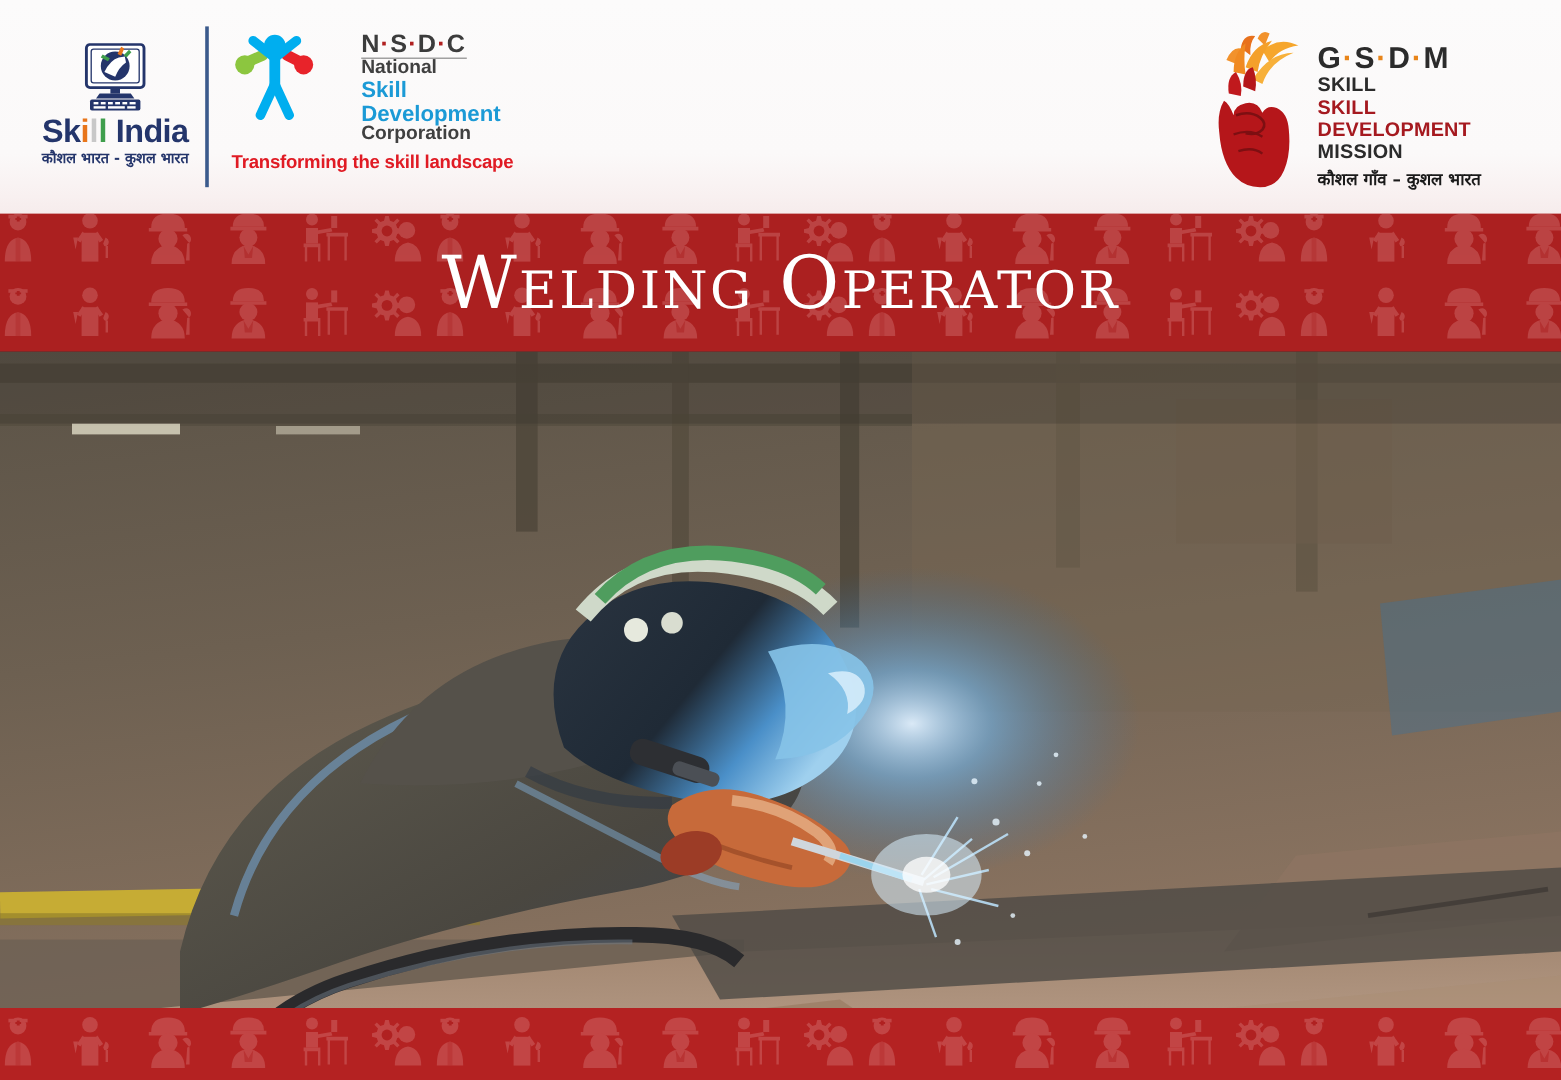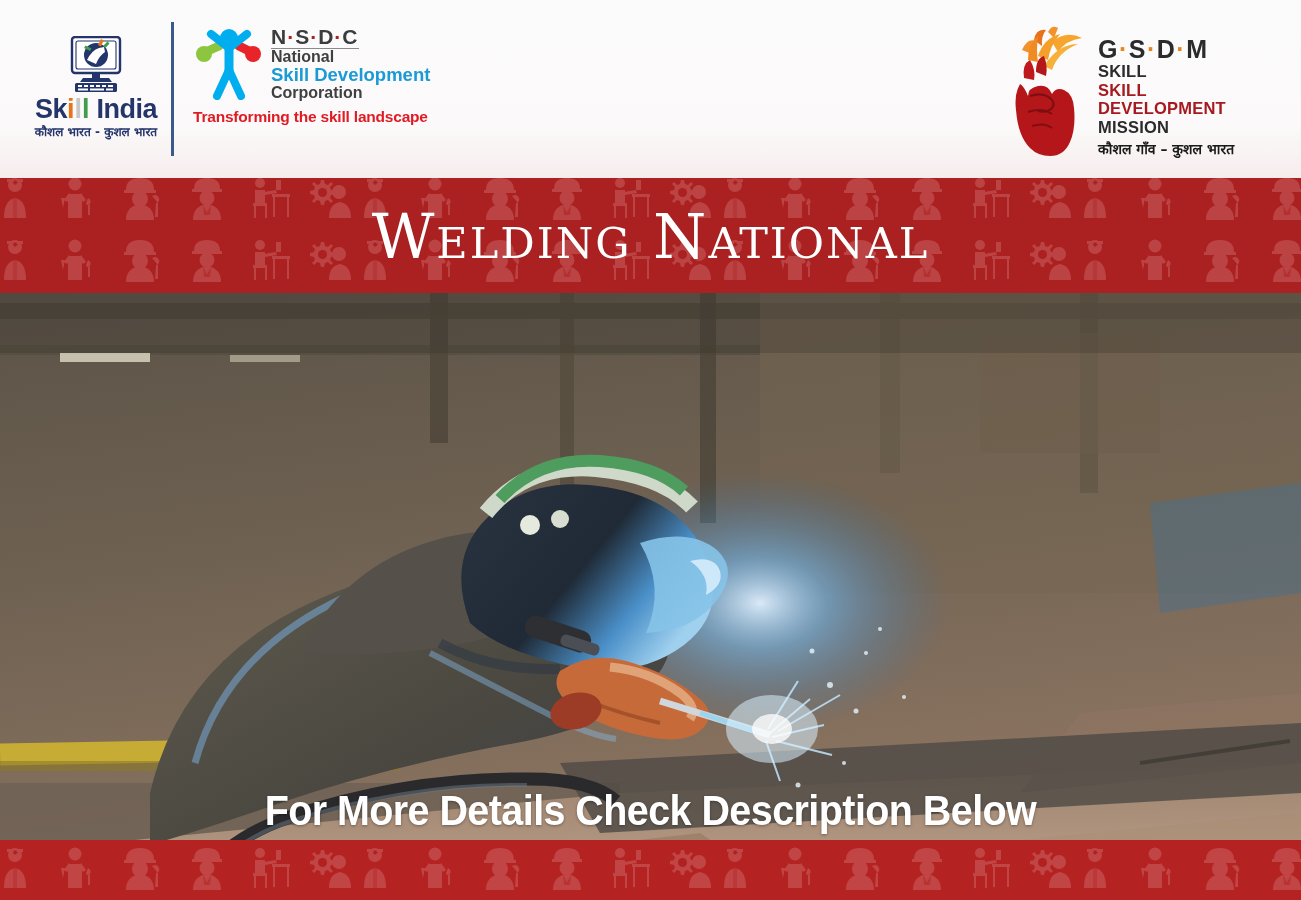--- a/index.html
+++ b/index.html
@@ -42,21 +42,21 @@
   .divider {
     position:absolute; left:171px; top:22px;
     width:3px; height:134px; background:#3b5a8c;
   }
 
   
   .nsdc {
     position:absolute; left:193px; top:24px;
     width:250px; height:125px;
   }
-  .nsdc-top { display:flex; align-items:flex-start; }
+  .nsdc-top { display:flex; align-items:flex-start;gap:30px; }
   .nsdc-people { width:72px; height:76px; flex:none; }
   .nsdc-words { margin-left:6px; padding-top:2px; }
   .nsdc-abbr {
     font-size:21px; font-weight:bold; color:#3c3c3c; letter-spacing:1px;
     line-height:1; border-bottom:1.5px solid #8a8a8a; display:inline-block; padding-bottom:1px;
   }
   .nsdc-abbr .dot { color:#b02020; }
   .nsdc-l1,.nsdc-l3 { font-size:16px; font-weight:bold; color:#404040; line-height:1.03; }
   .nsdc-l2 { font-size:18.5px; font-weight:bold; color:#1b9ad6; line-height:1.03; }
   .nsdc-tag {
@@ -298,21 +298,21 @@
         <use href="#wrow" y="-2"></use>
           <use href="#wrow" x="360" y="-2"></use>
           <use href="#wrow" x="720" y="-2"></use>
           <use href="#wrow" x="1080" y="-2"></use>
         <use href="#wrow" y="60"></use>
           <use href="#wrow" x="360" y="60"></use>
           <use href="#wrow" x="720" y="60"></use>
           <use href="#wrow" x="1080" y="60"></use>
       </g>
     </svg>
-    <div class="title-text">Welding National</div>
+    <div class="title-text">Welding Operator</div>
   </div>
 
   <div class="photo">
     <svg viewBox="0 0 1301 551" preserveAspectRatio="none">
       <defs>
         <linearGradient id="bgshop" x1="0" y1="0" x2="0.3" y2="1">
           <stop offset="0%" stop-color="#5b5347"></stop>
           <stop offset="45%" stop-color="#6d6051"></stop>
           <stop offset="100%" stop-color="#8a7360"></stop>
         </linearGradient>
@@ -425,23 +425,20 @@
       <polygon points="0,700 700,578 1301,520 1301,551 0,551" fill="#a98d74" opacity="0.5"></polygon>
 
       <path d="M1140 470 l150 -22" stroke="#3f3a36" stroke-width="4" opacity="0.8"></path>
 
       <rect width="1301" height="551" fill="none"></rect>
       <rect width="1301" height="60" fill="#2e2a26" opacity="0.25"></rect>
     </svg>
   </div>
 
 
-  <div class="cta">
-    <span class="cta-text">For More Details Check Description Below</span>
-  </div>
 
   <div class="bottom-banner">
     <svg class="pattern-layer" viewBox="0 0 1301 60" preserveAspectRatio="none">
       <g>
         <use href="#wrow" y="6"></use>
           <use href="#wrow" x="360" y="6"></use>
           <use href="#wrow" x="720" y="6"></use>
           <use href="#wrow" x="1080" y="6"></use>
       </g>
     </svg>

